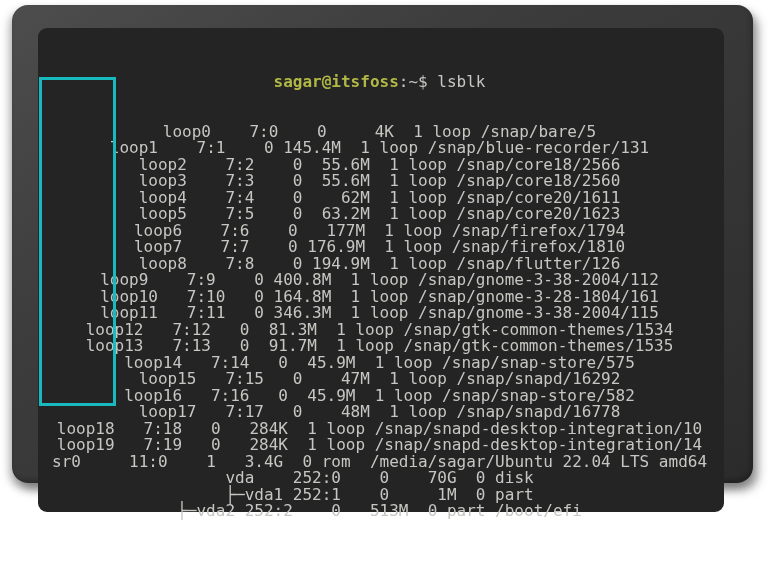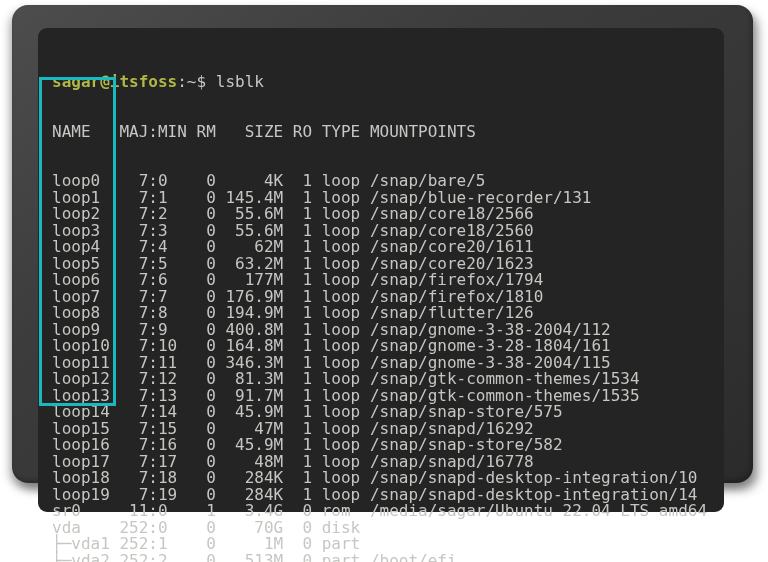--- a/index.html
+++ b/index.html
@@ -10,20 +10,21 @@
     --prompt:#b2b845;
     --hl:#18b9bf;
   }
   *{margin:0;padding:0;box-sizing:border-box;}
   html,body{width:768px;height:562px;overflow:hidden;background:var(--page-bg);}
   .frame{
     position:absolute;left:12px;top:5px;width:741px;height:478px;
     border-radius:16px;
     background:linear-gradient(145deg,#4d4d4d 0%,#3c3c3c 35%,#343434 70%,#2b2b2b 100%);
     box-shadow:5px 7px 10px rgba(70,70,70,.55),-3px 5px 9px rgba(90,90,90,.4),inset -2px -3px 5px rgba(0,0,0,.25);
+    text-align:center;
   }
   .screen{
     position:absolute;left:26px;top:23px;width:686px;height:484px;
     background:var(--screen-bg);border-radius:9px;
   }
   .term{
     position:absolute;left:14px;top:13px;
     font-family:"DejaVu Sans Mono","Liberation Mono",monospace;
     font-size:16px;line-height:16.5px;
     color:var(--text);white-space:pre;
@@ -35,19 +36,18 @@
     border:3px solid var(--hl);
   }
 </style>
 </head>
 <body>
 
 <div class="frame">
   <div class="screen">
     <div class="term">
       <div class="line"><span class="user">sagar@itsfoss</span><span>:~$ </span><span>lsblk</span></div>
-      <div class="line">NAME   MAJ:MIN RM   SIZE RO TYPE MOUNTPOINTS</div>
       <div id="rows"><div class="line">loop0    7:0    0     4K  1 loop /snap/bare/5</div><div class="line">loop1    7:1    0 145.4M  1 loop /snap/blue-recorder/131</div><div class="line">loop2    7:2    0  55.6M  1 loop /snap/core18/2566</div><div class="line">loop3    7:3    0  55.6M  1 loop /snap/core18/2560</div><div class="line">loop4    7:4    0    62M  1 loop /snap/core20/1611</div><div class="line">loop5    7:5    0  63.2M  1 loop /snap/core20/1623</div><div class="line">loop6    7:6    0   177M  1 loop /snap/firefox/1794</div><div class="line">loop7    7:7    0 176.9M  1 loop /snap/firefox/1810</div><div class="line">loop8    7:8    0 194.9M  1 loop /snap/flutter/126</div><div class="line">loop9    7:9    0 400.8M  1 loop /snap/gnome-3-38-2004/112</div><div class="line">loop10   7:10   0 164.8M  1 loop /snap/gnome-3-28-1804/161</div><div class="line">loop11   7:11   0 346.3M  1 loop /snap/gnome-3-38-2004/115</div><div class="line">loop12   7:12   0  81.3M  1 loop /snap/gtk-common-themes/1534</div><div class="line">loop13   7:13   0  91.7M  1 loop /snap/gtk-common-themes/1535</div><div class="line">loop14   7:14   0  45.9M  1 loop /snap/snap-store/575</div><div class="line">loop15   7:15   0    47M  1 loop /snap/snapd/16292</div><div class="line">loop16   7:16   0  45.9M  1 loop /snap/snap-store/582</div><div class="line">loop17   7:17   0    48M  1 loop /snap/snapd/16778</div><div class="line">loop18   7:18   0   284K  1 loop /snap/snapd-desktop-integration/10</div><div class="line">loop19   7:19   0   284K  1 loop /snap/snapd-desktop-integration/14</div><div class="line">sr0     11:0    1   3.4G  0 rom  /media/sagar/Ubuntu 22.04 LTS amd64</div><div class="line">vda    252:0    0    70G  0 disk</div><div class="line">├─vda1 252:1    0     1M  0 part</div><div class="line">├─vda2 252:2    0   513M  0 part /boot/efi</div></div>
       
     </div>
     <div class="highlight-box"></div>
   </div>
 </div>
 
 </body></html>

